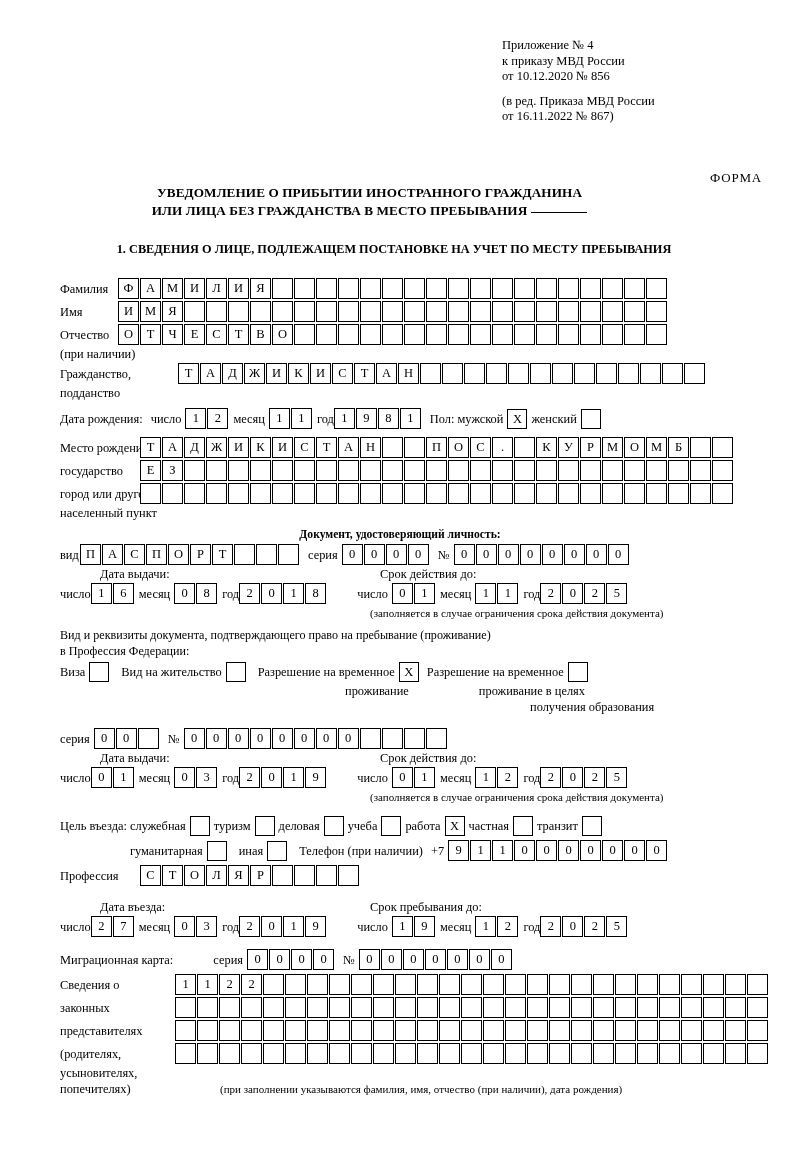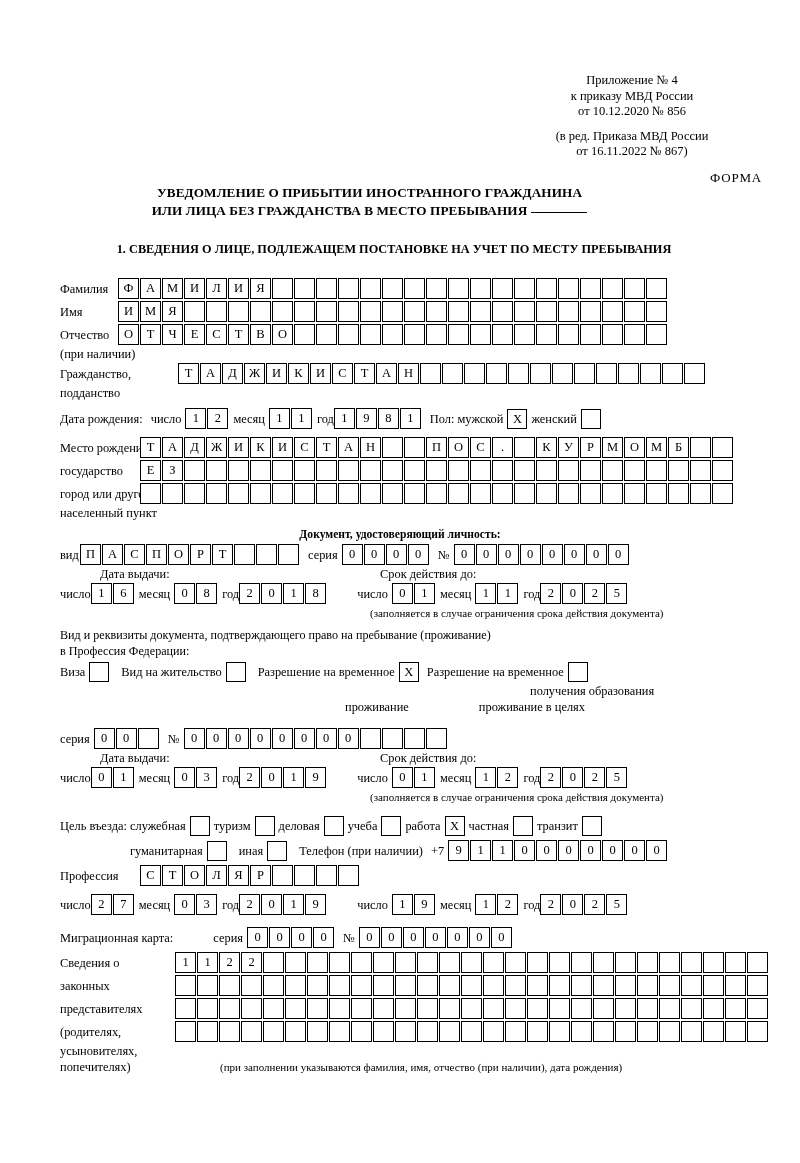--- a/index.html
+++ b/index.html
@@ -21,22 +21,21 @@
     box-sizing: border-box;
     padding: 0;
   }
   .header-block {
     position: absolute;
     top: 38px;
     right: 38px;
     width: 260px;
     font-size: 12.5px;
     line-height: 15.5px;
-    text-align: center;
-    margin-top: 35px;
+    text-align: left;
   }
   .header-block .grp2 { margin-top: 9px; }
   .forma {
     position: absolute;
     top: 147px;
     right: 38px;
     font-size: 13px;
     font-weight: normal;
     letter-spacing: 0.8px;
     margin-top: 23px;
@@ -515,25 +514,25 @@
       <div class="label indent60">Виза</div>
       <div class="chk"></div>
       <div class="label ml8">Вид на жительство</div>
       <div class="chk"></div>
       <div class="label ml8">Разрешение на временное</div>
       <div class="chk">X</div>
       <div class="label ml4">Разрешение на временное</div>
       <div class="chk"></div>
     </div>
     <div class="row">
-      <div class="label" style="padding-left:530px">получения образования</div>
-    </div>
-    <div class="row">
       <div class="label" style="padding-left:345px">проживание</div>
       <div class="label" style="padding-left:70px">проживание в целях</div>
+    </div>
+    <div class="row">
+      <div class="label" style="padding-left:530px">получения образования</div>
     </div>
 
     <div class="rowgap"></div>
 
     <div class="row" style="margin-top:6px">
       <div class="label indent60 mr4">серия</div>
       <div class="boxes">
           <div class="bx">0</div>
           <div class="bx">0</div>
           <div class="bx"></div>
@@ -652,20 +651,24 @@
           <div class="bx">Р</div>
           <div class="bx"></div>
           <div class="bx"></div>
           <div class="bx"></div>
           <div class="bx"></div>
         </div>
     </div>
 
     <div class="rowgap"></div>
 
+    <div class="row" style="margin-top:6px">
+      <div class="label" style="width:200px;padding-left:100px;box-sizing:border-box">Дата въезда:</div>
+      <div class="label" style="width:250px;padding-left:170px;box-sizing:border-box">Срок пребывания до:</div>
+    </div>
 
     <div class="row">
       <div class="label indent60">число</div>
       <div class="boxes">
           <div class="bx">2</div>
           <div class="bx">7</div>
         </div>
       <div class="label ml4">месяц</div>
       <div class="boxes ml4">
           <div class="bx">0</div>

